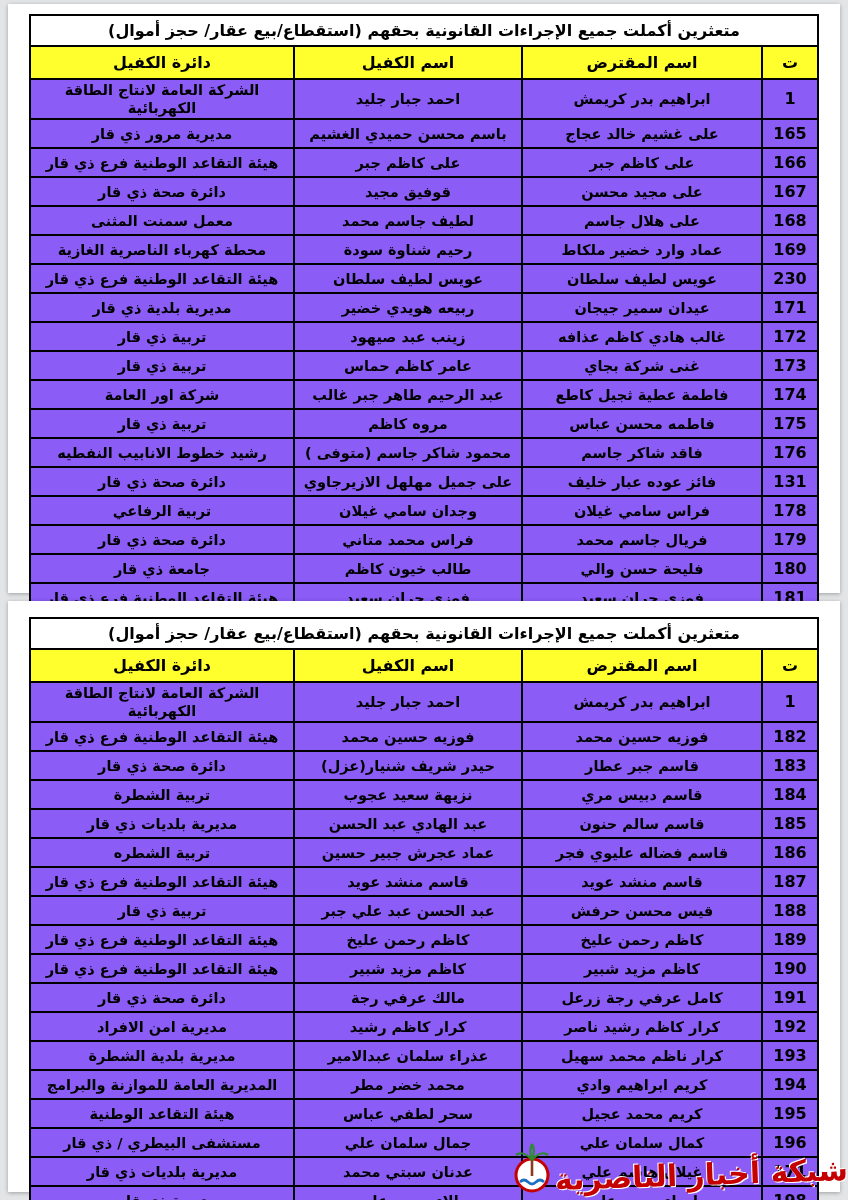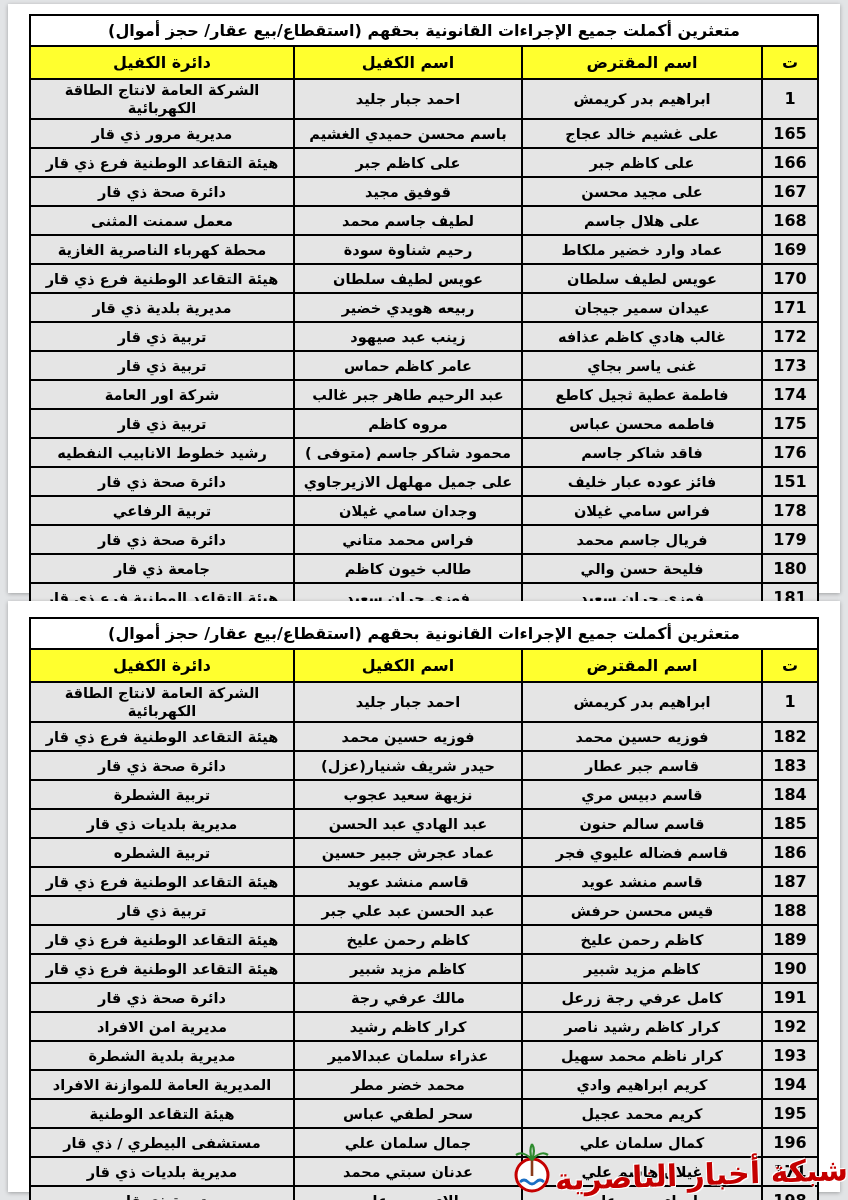--- a/index.html
+++ b/index.html
@@ -23,21 +23,21 @@
   }
   #page-1 { top: 4px;   height: 589px; }
   #page-2 { top: 601px; height: 591px; }
 
   table.def-table {
     border-collapse: collapse;
     direction: rtl;
     table-layout: fixed;
     width: 788px;
     margin: 10px auto 0 auto;
-    background: #e5e5e5;
+    background: #8b5cf6;
   }
   #page-2 table.def-table { margin-top: 16px; }
 
   table.def-table td, table.def-table th {
     border: 2px solid #000000;
     text-align: center;
     vertical-align: middle;
     font-weight: bold;
     color: #000000;
     overflow: hidden;
@@ -144,40 +144,40 @@
     <td class="data-cell">لطيف جاسم محمد</td>
     <td class="data-cell">معمل سمنت المثنى</td>
   </tr>
         <tr>
     <td class="data-cell serial-cell">169</td>
     <td class="data-cell">عماد وارد خضير ملكاط</td>
     <td class="data-cell">رحيم شناوة سودة</td>
     <td class="data-cell">محطة كهرباء الناصرية الغازية</td>
   </tr>
         <tr>
-    <td class="data-cell serial-cell">170</td>
+    <td class="data-cell serial-cell">230</td>
     <td class="data-cell">عويس لطيف سلطان</td>
     <td class="data-cell">عويس لطيف سلطان</td>
     <td class="data-cell">هيئة التقاعد الوطنية فرع ذي قار</td>
   </tr>
         <tr>
     <td class="data-cell serial-cell">171</td>
     <td class="data-cell">عيدان سمير جيجان</td>
     <td class="data-cell">ربيعه هويدي خضير</td>
     <td class="data-cell">مديرية بلدية ذي قار</td>
   </tr>
         <tr>
     <td class="data-cell serial-cell">172</td>
     <td class="data-cell">غالب هادي كاظم عذافه</td>
     <td class="data-cell">زينب عبد صيهود</td>
     <td class="data-cell">تربية ذي قار</td>
   </tr>
         <tr>
     <td class="data-cell serial-cell">173</td>
-    <td class="data-cell">غنى ياسر بجاي</td>
+    <td class="data-cell">غنى شركة بجاي</td>
     <td class="data-cell">عامر كاظم حماس</td>
     <td class="data-cell">تربية ذي قار</td>
   </tr>
         <tr>
     <td class="data-cell serial-cell">174</td>
     <td class="data-cell">فاطمة عطية ثجيل كاطع</td>
     <td class="data-cell">عبد الرحيم طاهر جبر غالب</td>
     <td class="data-cell">شركة اور العامة</td>
   </tr>
         <tr>
@@ -186,21 +186,21 @@
     <td class="data-cell">مروه كاظم</td>
     <td class="data-cell">تربية ذي قار</td>
   </tr>
         <tr>
     <td class="data-cell serial-cell">176</td>
     <td class="data-cell">فاقد شاكر جاسم</td>
     <td class="data-cell">محمود شاكر جاسم (متوفى )</td>
     <td class="data-cell">رشيد خطوط الانابيب النفطيه</td>
   </tr>
         <tr>
-    <td class="data-cell serial-cell">151</td>
+    <td class="data-cell serial-cell">131</td>
     <td class="data-cell">فائز عوده عبار خليف</td>
     <td class="data-cell">على جميل مهلهل الازيرجاوي</td>
     <td class="data-cell">دائرة صحة ذي قار</td>
   </tr>
         <tr>
     <td class="data-cell serial-cell">178</td>
     <td class="data-cell">فراس سامي غيلان</td>
     <td class="data-cell">وجدان سامي غيلان</td>
     <td class="data-cell">تربية الرفاعي</td>
   </tr>
@@ -321,21 +321,21 @@
         <tr>
     <td class="data-cell serial-cell">193</td>
     <td class="data-cell">كرار ناظم محمد سهيل</td>
     <td class="data-cell">عذراء سلمان عبدالامير</td>
     <td class="data-cell">مديرية بلدية الشطرة</td>
   </tr>
         <tr>
     <td class="data-cell serial-cell">194</td>
     <td class="data-cell">كريم ابراهيم وادي</td>
     <td class="data-cell">محمد خضر مطر</td>
-    <td class="data-cell">المديرية العامة للموازنة الافراد</td>
+    <td class="data-cell">المديرية العامة للموازنة والبرامج</td>
   </tr>
         <tr>
     <td class="data-cell serial-cell">195</td>
     <td class="data-cell">كريم محمد عجيل</td>
     <td class="data-cell">سحر لطفي عباس</td>
     <td class="data-cell">هيئة التقاعد الوطنية</td>
   </tr>
         <tr>
     <td class="data-cell serial-cell">196</td>
     <td class="data-cell">كمال سلمان علي</td>

